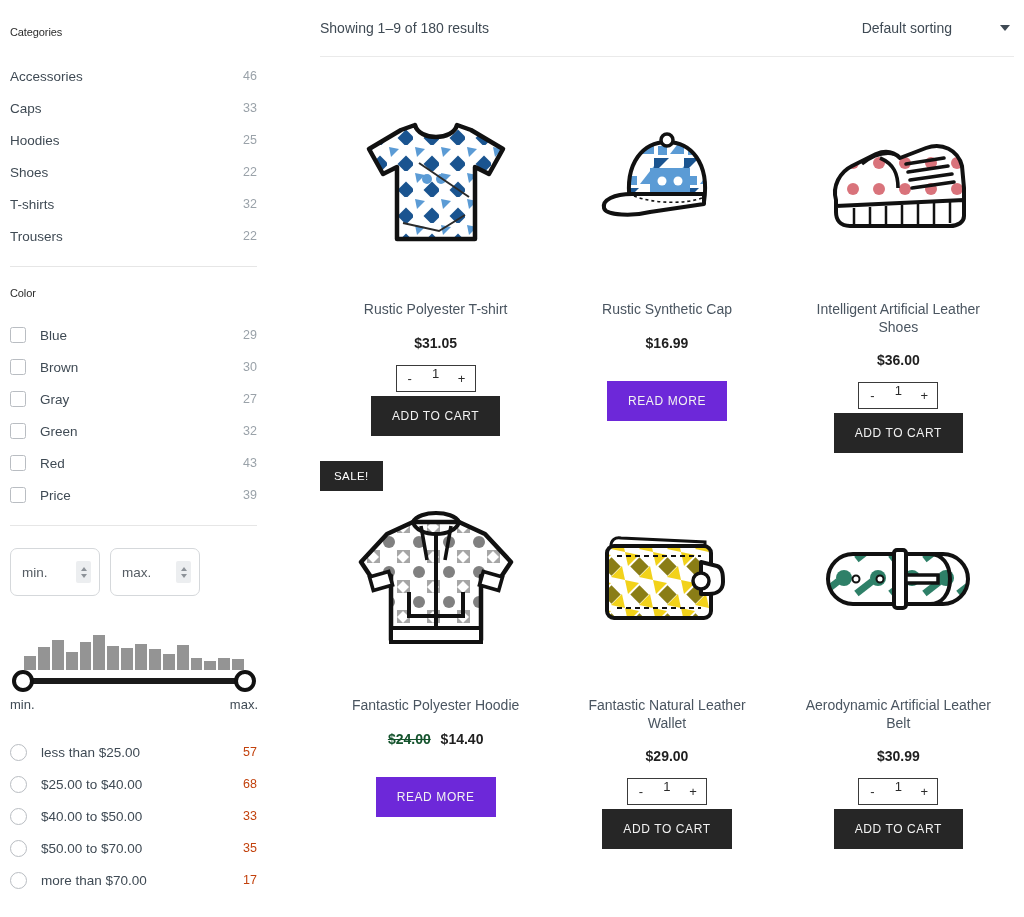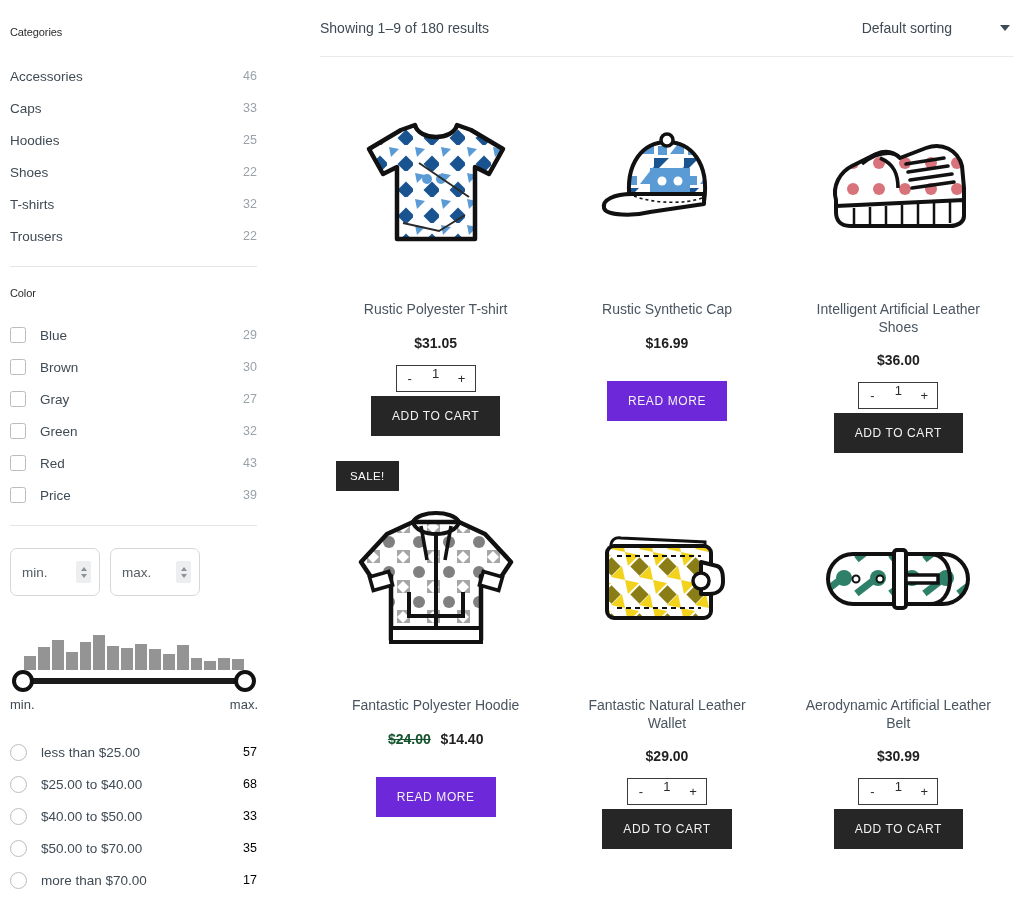--- a/index.html
+++ b/index.html
@@ -145,21 +145,21 @@
   }
   .rbox {
     width: 17px; height: 17px;
     border: 1px solid #b9bdc2;
     border-radius: 50%;
     background: #fff;
     flex: 0 0 17px;
     margin-right: 14px;
   }
   .radio-row .lbl { flex: 1 1 auto; }
-  .radio-row .count { color: #000000; font-size: 12.5px; }
+  .radio-row .count { color: #c2410c; font-size: 12.5px; }
 
   
   .main { flex: 1 1 auto; padding: 0 0 0 10px; }
   .topbar {
     display: flex;
     align-items: center;
     justify-content: space-between;
     height: 56px;
     padding: 0 10px 0 10px;
   }
@@ -256,21 +256,21 @@
     border: none;
     font-family: "Liberation Sans", sans-serif;
     font-size: 12px;
     letter-spacing: 0.6px;
     padding: 13px 21px;
     margin-top: 16px;
     cursor: pointer;
   }
   .sale-badge {
     position: absolute;
-    left: 16px; top: 8px;
+    left: 0; top: 8px;
     background: #262626;
     color: #fff;
     font-size: 11.5px;
     letter-spacing: 0.4px;
     padding: 9px 14px;
     z-index: 5;
   }
 </style>
 </head>
 <body>

